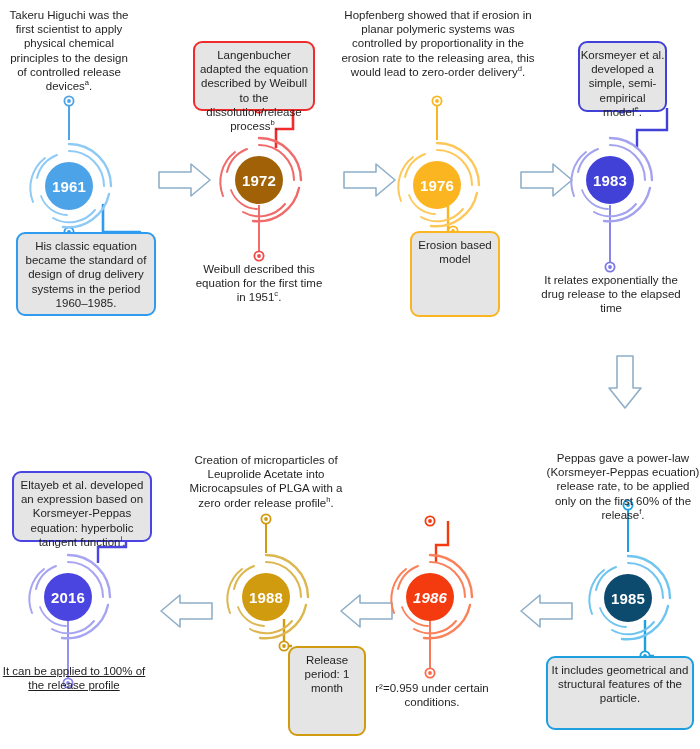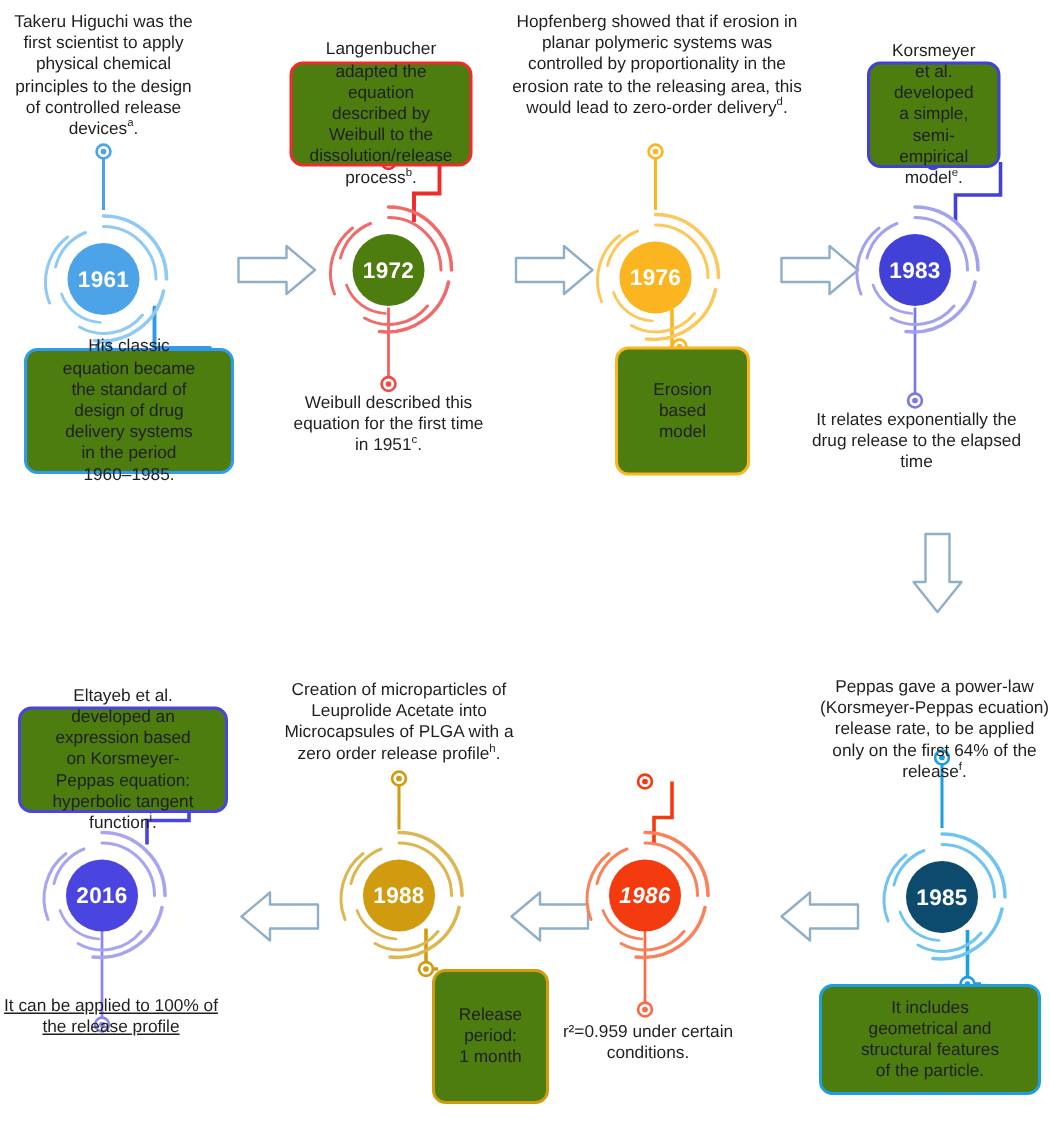--- a/index.html
+++ b/index.html
@@ -12,23 +12,23 @@
 
   
   .cap{
     position:absolute;text-align:center;font-size:11.5px;line-height:14.2px;
     color:#1f1f1f;
   }
   
   .box{
     position:absolute;box-sizing:border-box;text-align:center;
     font-size:11.5px;line-height:14.2px;color:#1f1f1f;
-    border:2.2px solid #000;border-radius:9px;background:#4d7c0f;
-    display:flex;align-items:center;justify-content:center;
-    padding:5px 21px;
+    border:2.2px solid #000;border-radius:9px;background:#e5e5e5;
+    display:flex;justify-content:center;
+    padding:5px 0;
   }
   
   .node{position:absolute;width:92px;height:92px;}
   .node svg{position:absolute;left:0;top:0;width:92px;height:92px;overflow:visible;}
   .node .disc{
     position:absolute;left:22px;top:22px;width:48px;height:48px;border-radius:50%;
     display:flex;align-items:center;justify-content:center;
     color:#fff;font-size:15px;font-weight:bold;letter-spacing:.2px;
   }
   
@@ -158,21 +158,21 @@
       <g fill="none" stroke="#f06a6a" stroke-linecap="round">
         <path d="M46,4 A42,42 0 0 1 88,46" stroke-width="2.4"></path>
         <path d="M86,54 A42,42 0 0 1 40,87" stroke-width="2.4"></path>
         <path d="M10,62 A38,38 0 0 1 22,18" stroke-width="2"></path>
         <path d="M46,11 A35,35 0 0 1 81,46" stroke-width="2"></path>
         <path d="M14,38 A33,33 0 0 1 34,15" stroke-width="2"></path>
         <path d="M72,70 A33,33 0 0 1 30,78" stroke-width="2"></path>
         <path d="M18,56 A29,29 0 0 0 44,75" stroke-width="1.8"></path>
       </g>
     </svg>
-    <div class="disc" style="background:#4d7c0f;">1972</div>
+    <div class="disc" style="background:#a16207;">1972</div>
   </div>
 
   <div class="cap" style="left:193px;top:262px;width:132px;">
     <span>Weibull described this equation for the first time in 1951</span><sup>c</sup><span>.</span>
   </div>
 
   <div class="cap" style="left:340px;top:8px;width:196px;">
     <span>Hopfenberg showed that if erosion in planar polymeric systems was controlled by proportionality in the erosion rate to the releasing area, this would lead to zero-order delivery</span><sup>d</sup><span>.</span>
   </div>
 
@@ -214,21 +214,21 @@
       </g>
     </svg>
     <div class="disc" style="background:#4141d8;">1983</div>
   </div>
 
   <div class="cap" style="left:532px;top:273px;width:158px;">
     <span>It relates exponentially the drug release to the elapsed time</span>
   </div>
 
   <div class="cap" style="left:546px;top:451px;width:154px;">
-    <span>Peppas gave a power-law (Korsmeyer-Peppas ecuation) release rate, to be applied only on the first 64% of the release</span><sup>f</sup><span>.</span>
+    <span>Peppas gave a power-law (Korsmeyer-Peppas ecuation) release rate, to be applied only on the first 60% of the release</span><sup>f</sup><span>.</span>
   </div>
 
   <div class="node" style="left:582px;top:552px;">
     <svg viewBox="0 0 92 92">
       <g fill="none" stroke="#6fc5ef" stroke-linecap="round">
         <path d="M46,4 A42,42 0 0 1 88,46" stroke-width="2.4"></path>
         <path d="M86,54 A42,42 0 0 1 40,87" stroke-width="2.4"></path>
         <path d="M10,62 A38,38 0 0 1 22,18" stroke-width="2"></path>
         <path d="M46,11 A35,35 0 0 1 81,46" stroke-width="2"></path>
         <path d="M14,38 A33,33 0 0 1 34,15" stroke-width="2"></path>

